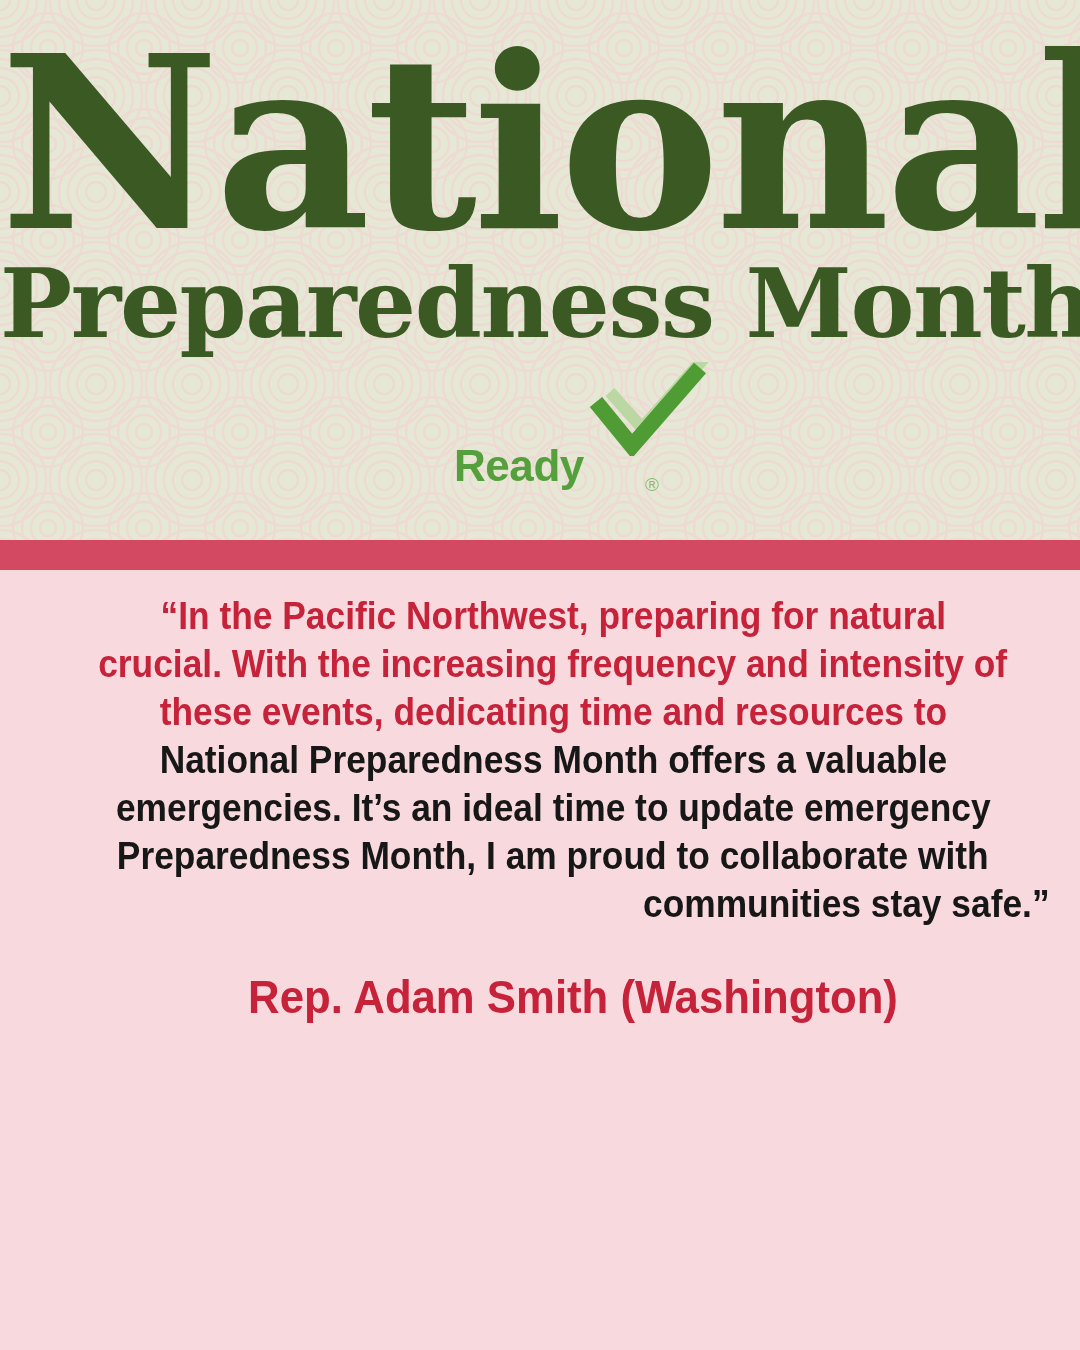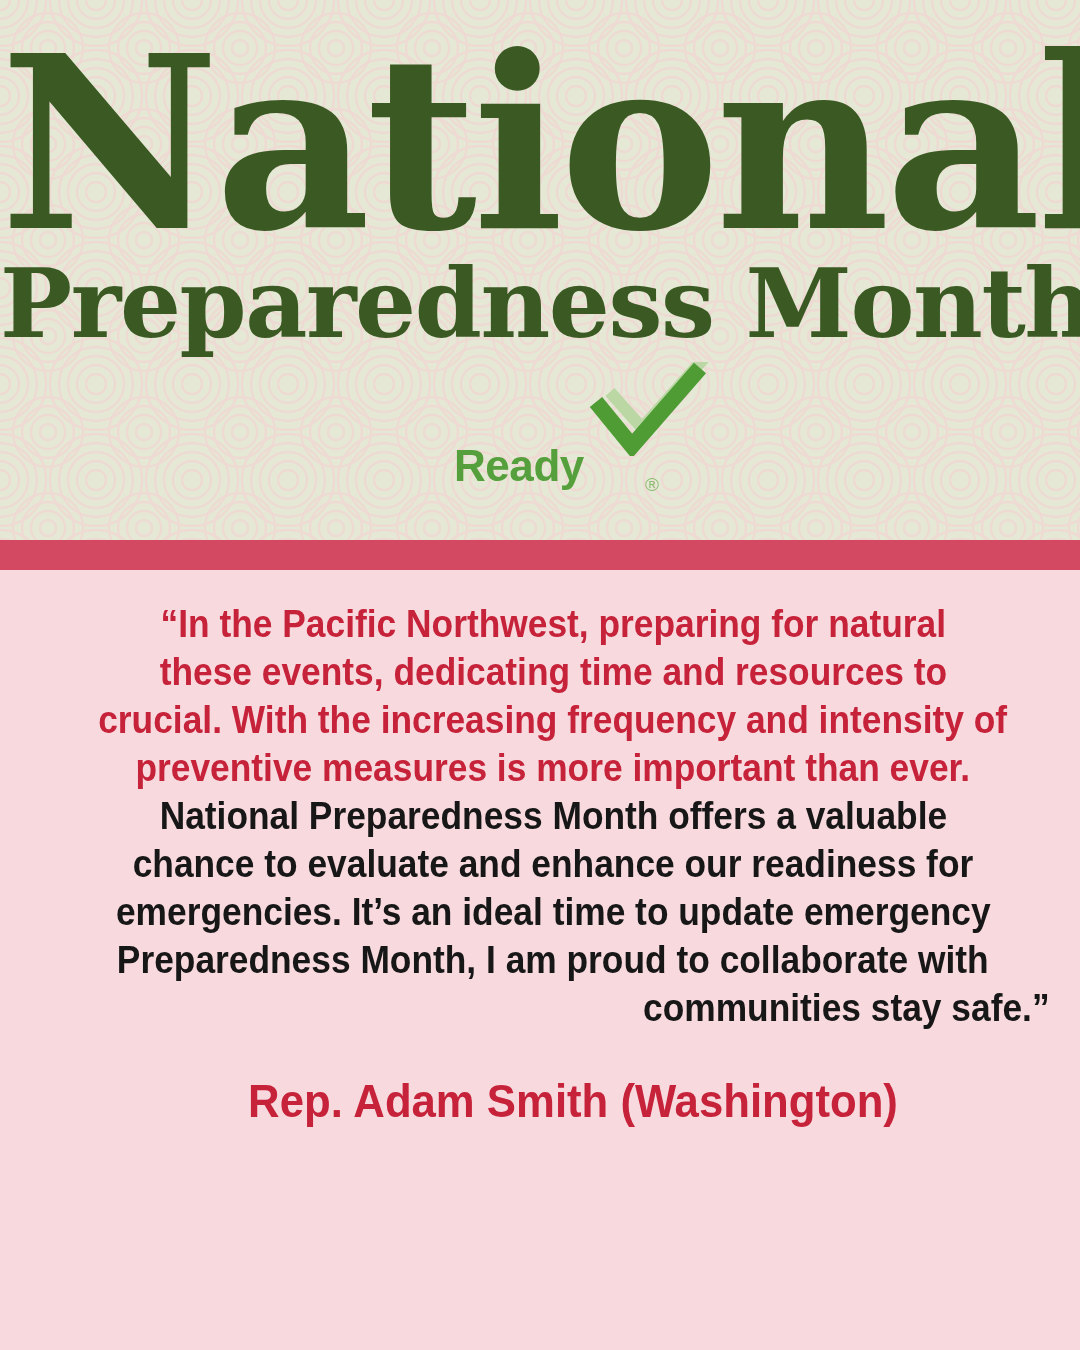--- a/index.html
+++ b/index.html
@@ -36,21 +36,21 @@
     position:absolute;left:205px;top:114px;
     font-size:19px;color:#8cbd72;font-weight:normal;
   }
   
   .bar{position:absolute;left:0;top:540px;width:1080px;height:30px;background:#d24961;}
   
   .bottom{
     position:absolute;left:0;top:570px;width:1080px;height:780px;
     background:#f7d9de;
   }
-  .quote{padding-top:30px;padding-left:26px;}
+  .quote{padding-top:22px;padding-left:26px;}
   .ql{
     line-height:48px;font-size:38px;font-weight:bold;text-align:center;
     white-space:nowrap;
   }
   .ql > span{display:inline-block;transform:scaleX(0.93);transform-origin:50% 50%;}
   .ql.red{color:#c62239;}
   .ql.dark{color:#171717;text-align:center;}
   .ql.last{text-align:right;padding-left:44px;}
   .ql.last > span{transform-origin:0 50%;}
   .attribution{
@@ -111,25 +111,23 @@
       <span class="ready-word">Ready</span>
       <span class="reg">®</span>
     </div>
   </header>
 
   <div class="bar"></div>
 
   <section class="bottom">
     <div class="quote">
       <div class="ql red"><span>“In the Pacific Northwest, preparing for natural</span></div>
+      <div class="ql red"><span>crucial. With the increasing frequency and intensity of</span></div>
       <div class="ql red"><span>these events, dedicating time and resources to</span></div>
-      <div class="ql red"><span>crucial. With the increasing frequency and intensity of</span></div>
-      <div class="ql red"><span>preventive measures is more important than ever.</span></div>
       <div class="ql dark"><span>National Preparedness Month offers a valuable</span></div>
-      <div class="ql dark"><span>chance to evaluate and enhance our readiness for</span></div>
       <div class="ql dark"><span>emergencies. It’s an ideal time to update emergency</span></div>
       <div class="ql dark"><span>Preparedness Month, I am proud to collaborate with</span></div>
       <div class="ql dark last"><span>communities stay safe.”</span></div>
     </div>
     <div class="attribution">
       <span>Rep. Adam Smith (Washington)</span>
     </div>
   </section>
 
 </div>

